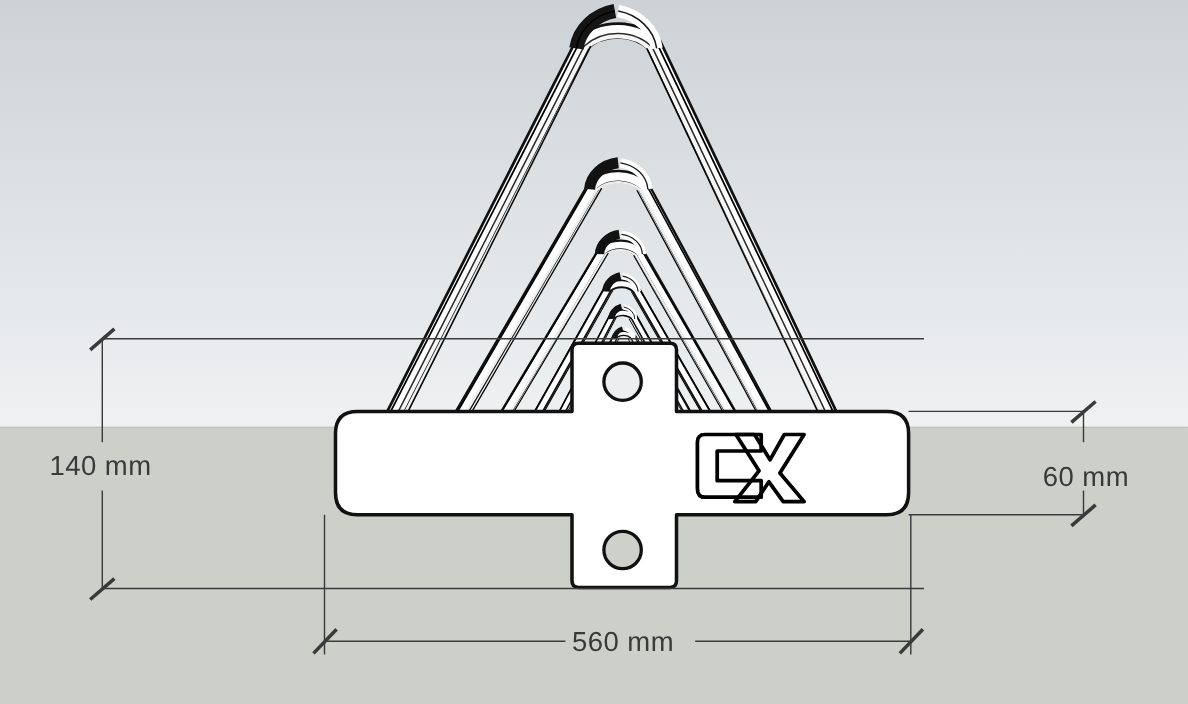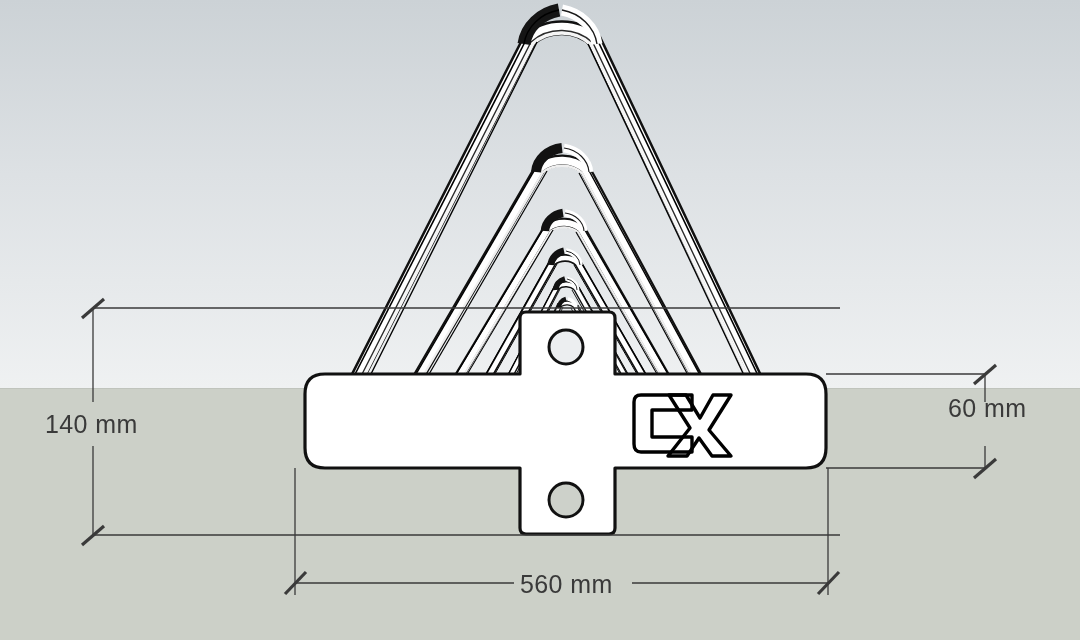--- a/index.html
+++ b/index.html
@@ -25,21 +25,21 @@
   .dim-text {
     position: absolute;
     font-family: "Liberation Sans", sans-serif;
     font-size: 25px;
     fill: #3a3a3a;
     color: #3a3a3a;
     white-space: nowrap;
     letter-spacing: 0.4px;
   }
   #dim-label-140 { left: 45px;  top: 410px; }
-  #dim-label-60  { left: 948px; top: 394px; text-align: right; }
+  #dim-label-60  { left: 948px; top: 420px; text-align: right; }
   #dim-label-330 { left: 520px; top: 570px; }
 </style>
 </head>
 <body>
 
 <div id="scene">
 
   <svg class="layer" viewBox="0 0 1080 640" preserveAspectRatio="none">
     <defs>
       <linearGradient id="skyGrad" x1="0" y1="0" x2="0" y2="1">

